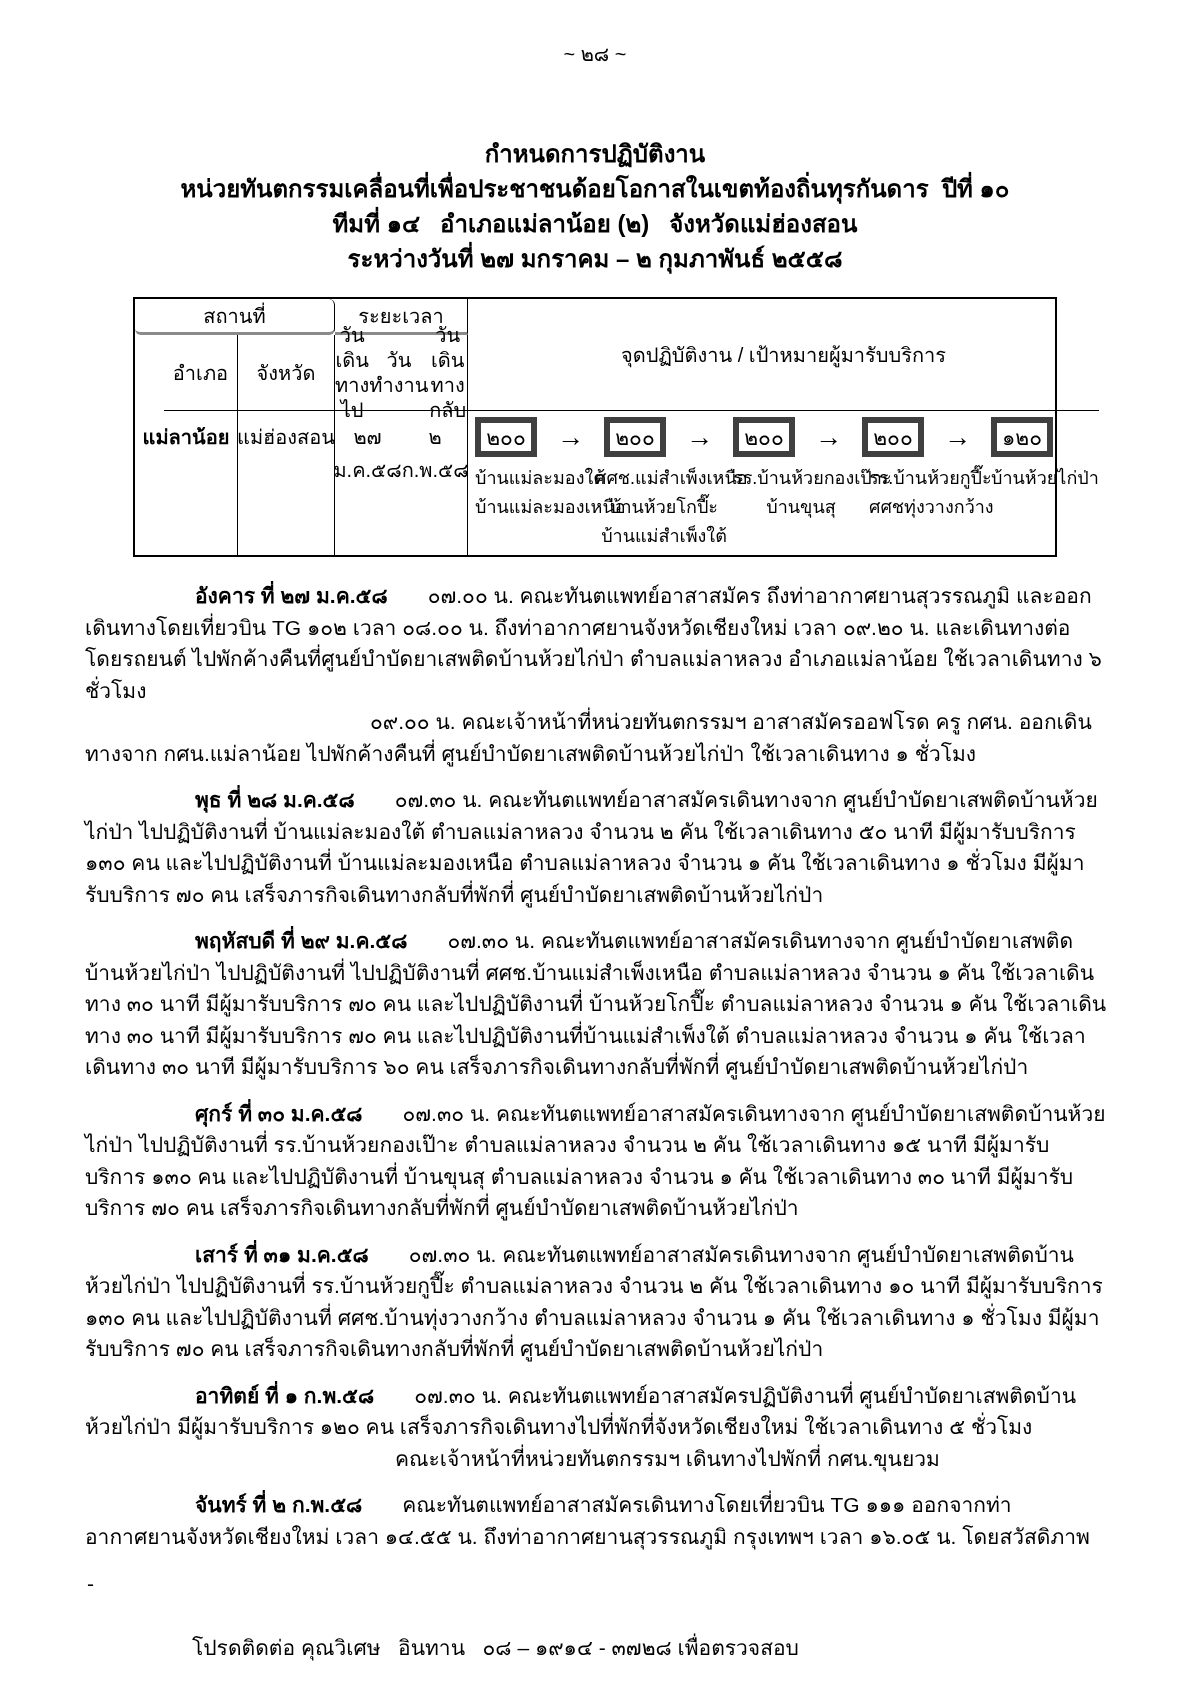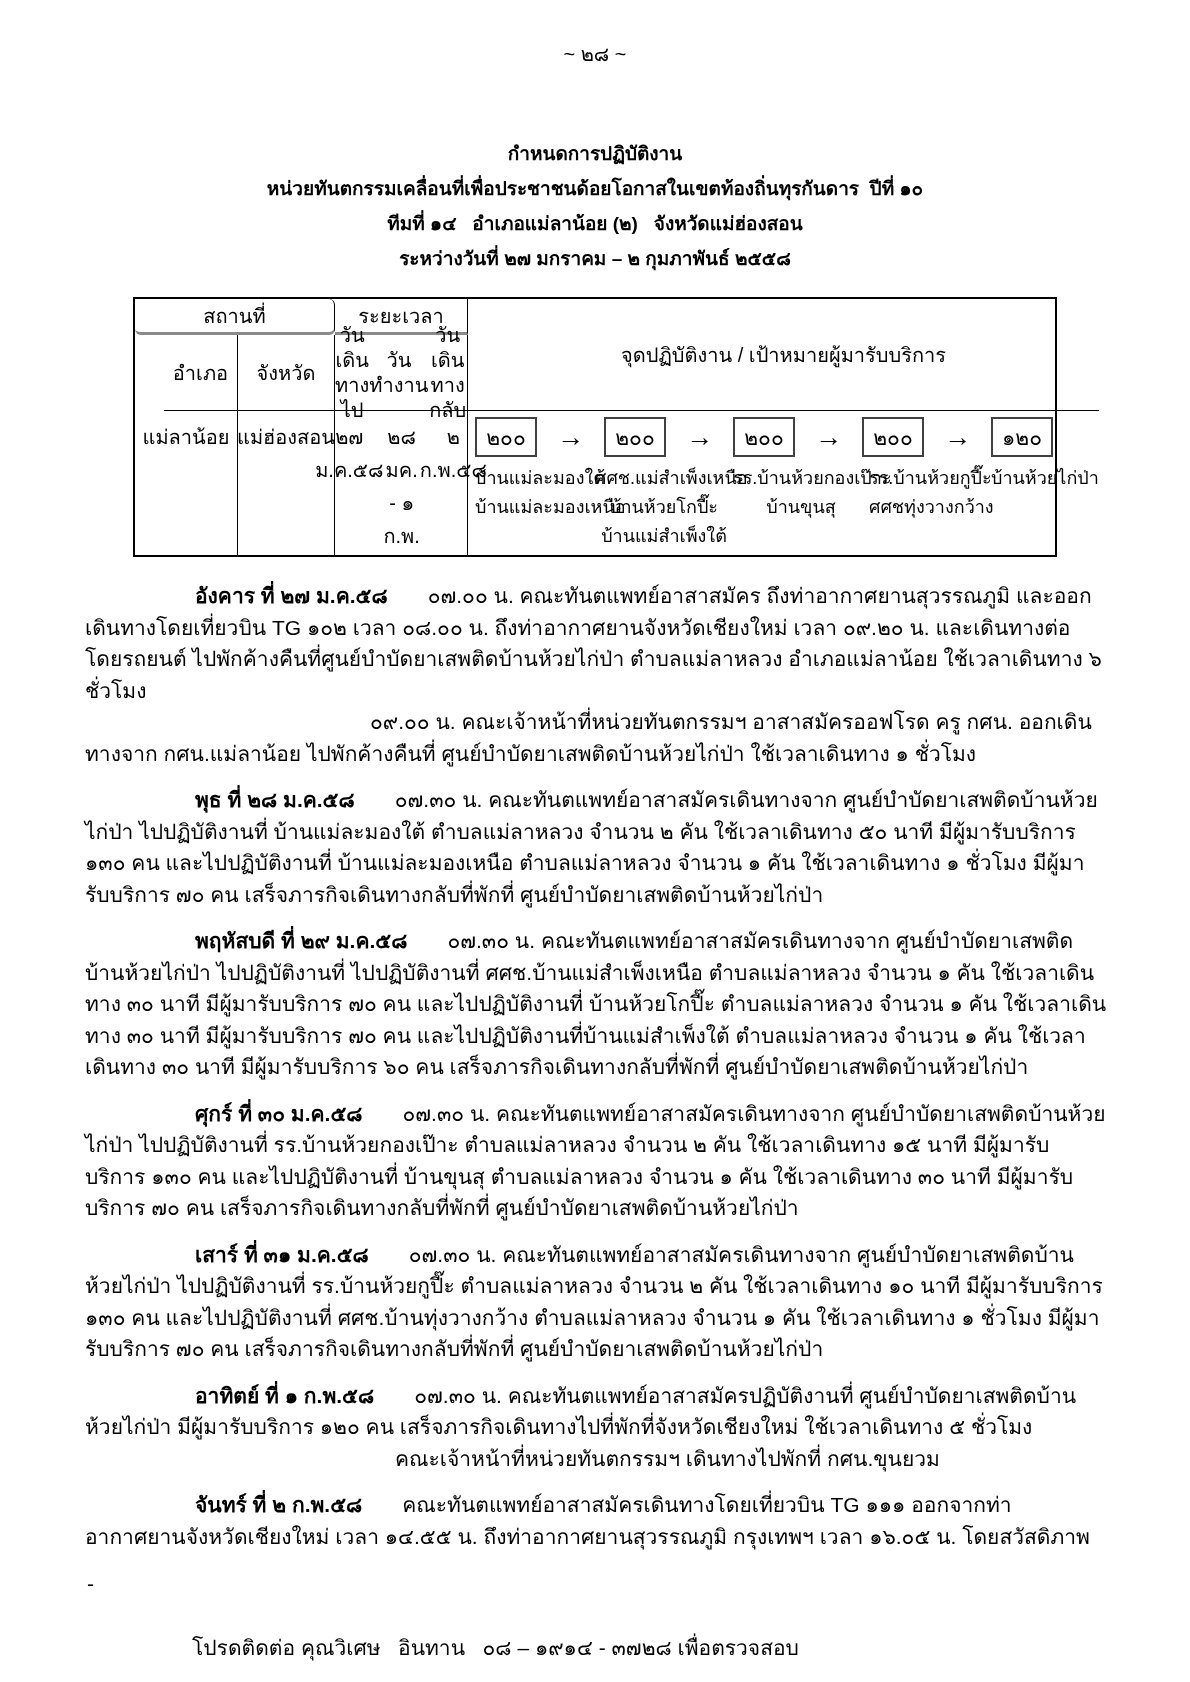--- a/index.html
+++ b/index.html
@@ -2,48 +2,48 @@
 <html><head>
 <meta charset="utf-8">
 <style>
   html,body{margin:0;padding:0;}
   body{
     width:1190px;height:1682px;background:#ffffff;color:#000;
     font-family:"Liberation Sans", sans-serif;
     overflow:hidden;position:relative;
   }
   .page-number{padding-top:38px;text-align:center;font-size:20px;}
-  .title-block{margin-top:66px;text-align:center;font-weight:bold;font-size:19px;line-height:35px;}
+  .title-block{margin-top:66px;text-align:center;font-weight:bold;font-size:24px;line-height:35px;}
   .title-block div{white-space:pre-wrap;}
 
   
   .tbl{
     margin:21px 0 0 133px;width:924px;border:2px solid #000;
     display:grid;box-sizing:border-box;
     grid-template-columns:103px 97px 133px 1fr;
     grid-template-rows:36px 76px auto;
     font-size:20px;
   }
   .cell{box-sizing:border-box;display:flex;align-items:center;justify-content:center;text-align:center;}
   .br{border-right:1px solid #000;}
   .bb{border-bottom:1px solid #000;}
   .bb-thick{border-bottom:3px solid #8a8a8a;}
   .c-loc{grid-column:1/3;grid-row:1;border-radius:6px;}
   .c-perh{grid-column:3;grid-row:1;}
   .c-op{grid-column:4;grid-row:1/3;}
   .c-amph{grid-column:1;grid-row:2;margin-left:29px;}
   .c-prov{grid-column:2;grid-row:2;}
   .c-persub{grid-column:3;grid-row:2;flex-direction:row;line-height:25px;}
-  .c-dist{grid-column:1;grid-row:3;align-items:flex-start;padding-top:10px;}
+  .c-dist{grid-column:1;grid-row:3;align-items:flex-start;padding-top:10px;font-weight:bold;}
   .c-provd{grid-column:2;grid-row:3;align-items:flex-start;padding-top:10px;}
   .c-perd{grid-column:3;grid-row:3;align-items:flex-start;flex-direction:row;padding-top:10px;line-height:33px;}
   .c-flow{grid-column:4;grid-row:3;flex-direction:column;align-items:flex-start;justify-content:flex-start;padding:6px 4px 4px 7px;}
   .flow-row{display:flex;align-items:center;width:578px;}
   .fbox{
-    width:62px;height:40px;border:2px solid #404040;box-sizing:border-box;
+    width:62px;height:40px;border:6px solid #404040;box-sizing:border-box;
     display:flex;align-items:center;justify-content:center;font-size:21px;flex:0 0 auto;
   }
   .farrow{flex:1 1 auto;text-align:center;font-size:27px;font-weight:bold;line-height:40px;}
   .loc-row{display:flex;margin-top:7px;font-size:18px;line-height:29px;}
   .loc-col{text-align:center;flex:0 0 auto;}
   .loc-col div{white-space:nowrap;}
   .lc1{width:120px;}
   .lc2{width:138px;}
   .lc3{width:136px;}
   .lc4{width:122px;}
@@ -89,21 +89,20 @@
   <div class="cell c-persub br bb">
     <div>วันเดินทางไป</div>
     <div>วันทำงาน</div>
     <div>วันเดินทางกลับ</div>
   </div>
 
   <div class="cell c-dist br">แม่ลาน้อย</div>
   <div class="cell c-provd br">แม่ฮ่องสอน</div>
   <div class="cell c-perd br">
     <div>๒๗ ม.ค.๕๘</div>
-    <div>๒๘ มค. - ๑ ก.พ.</div>
     <div>๒ ก.พ.๕๘</div>
   </div>
 
   <div class="cell c-flow">
     <div class="flow-row">
       <div class="fbox">๒๐๐</div>
       <div class="farrow">→</div>
       <div class="fbox">๒๐๐</div>
       <div class="farrow">→</div>
       <div class="fbox">๒๐๐</div>

